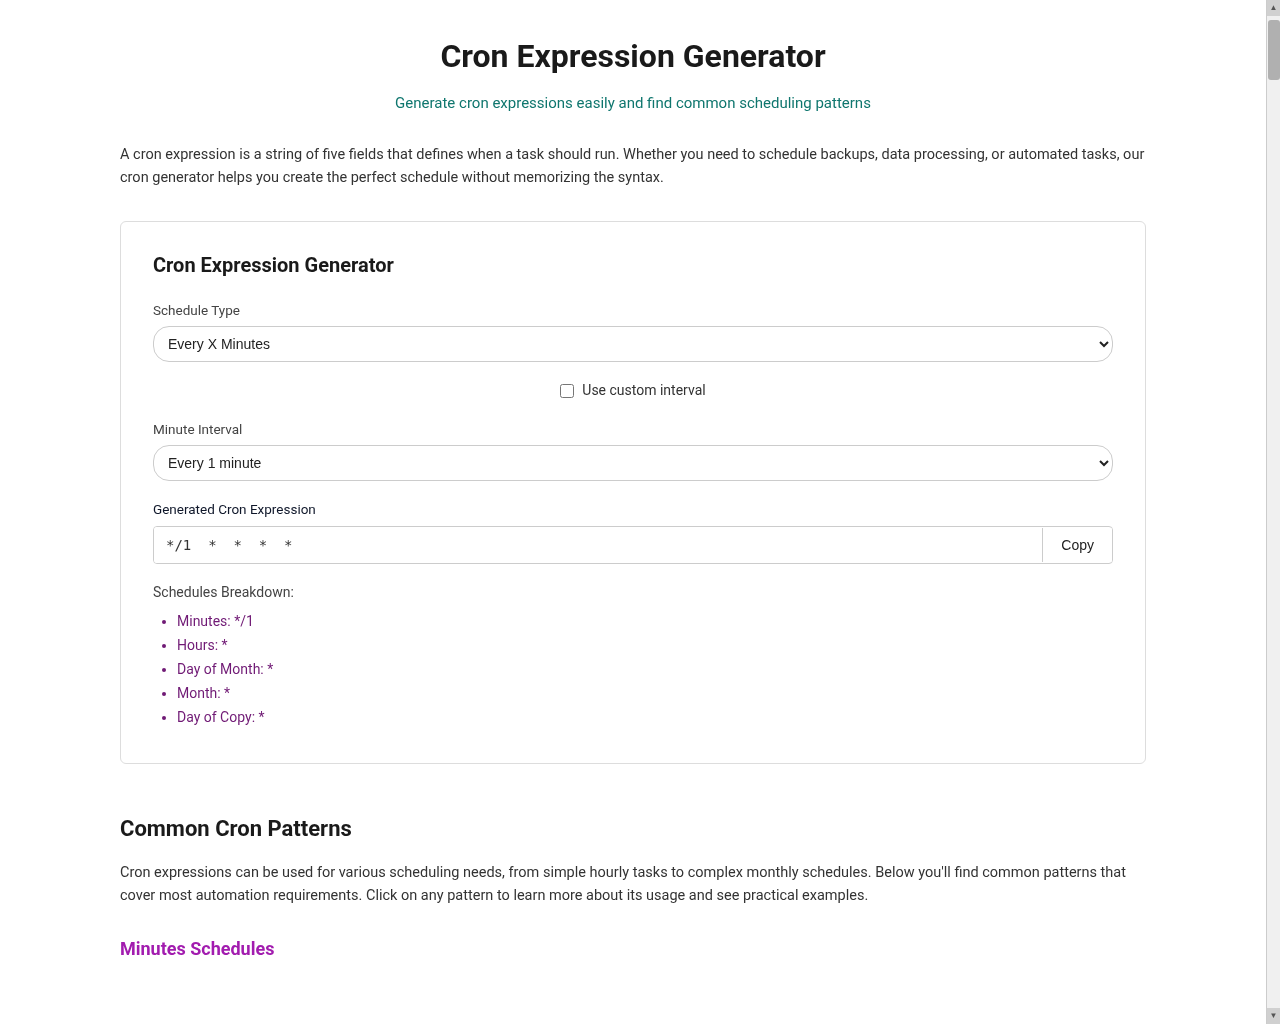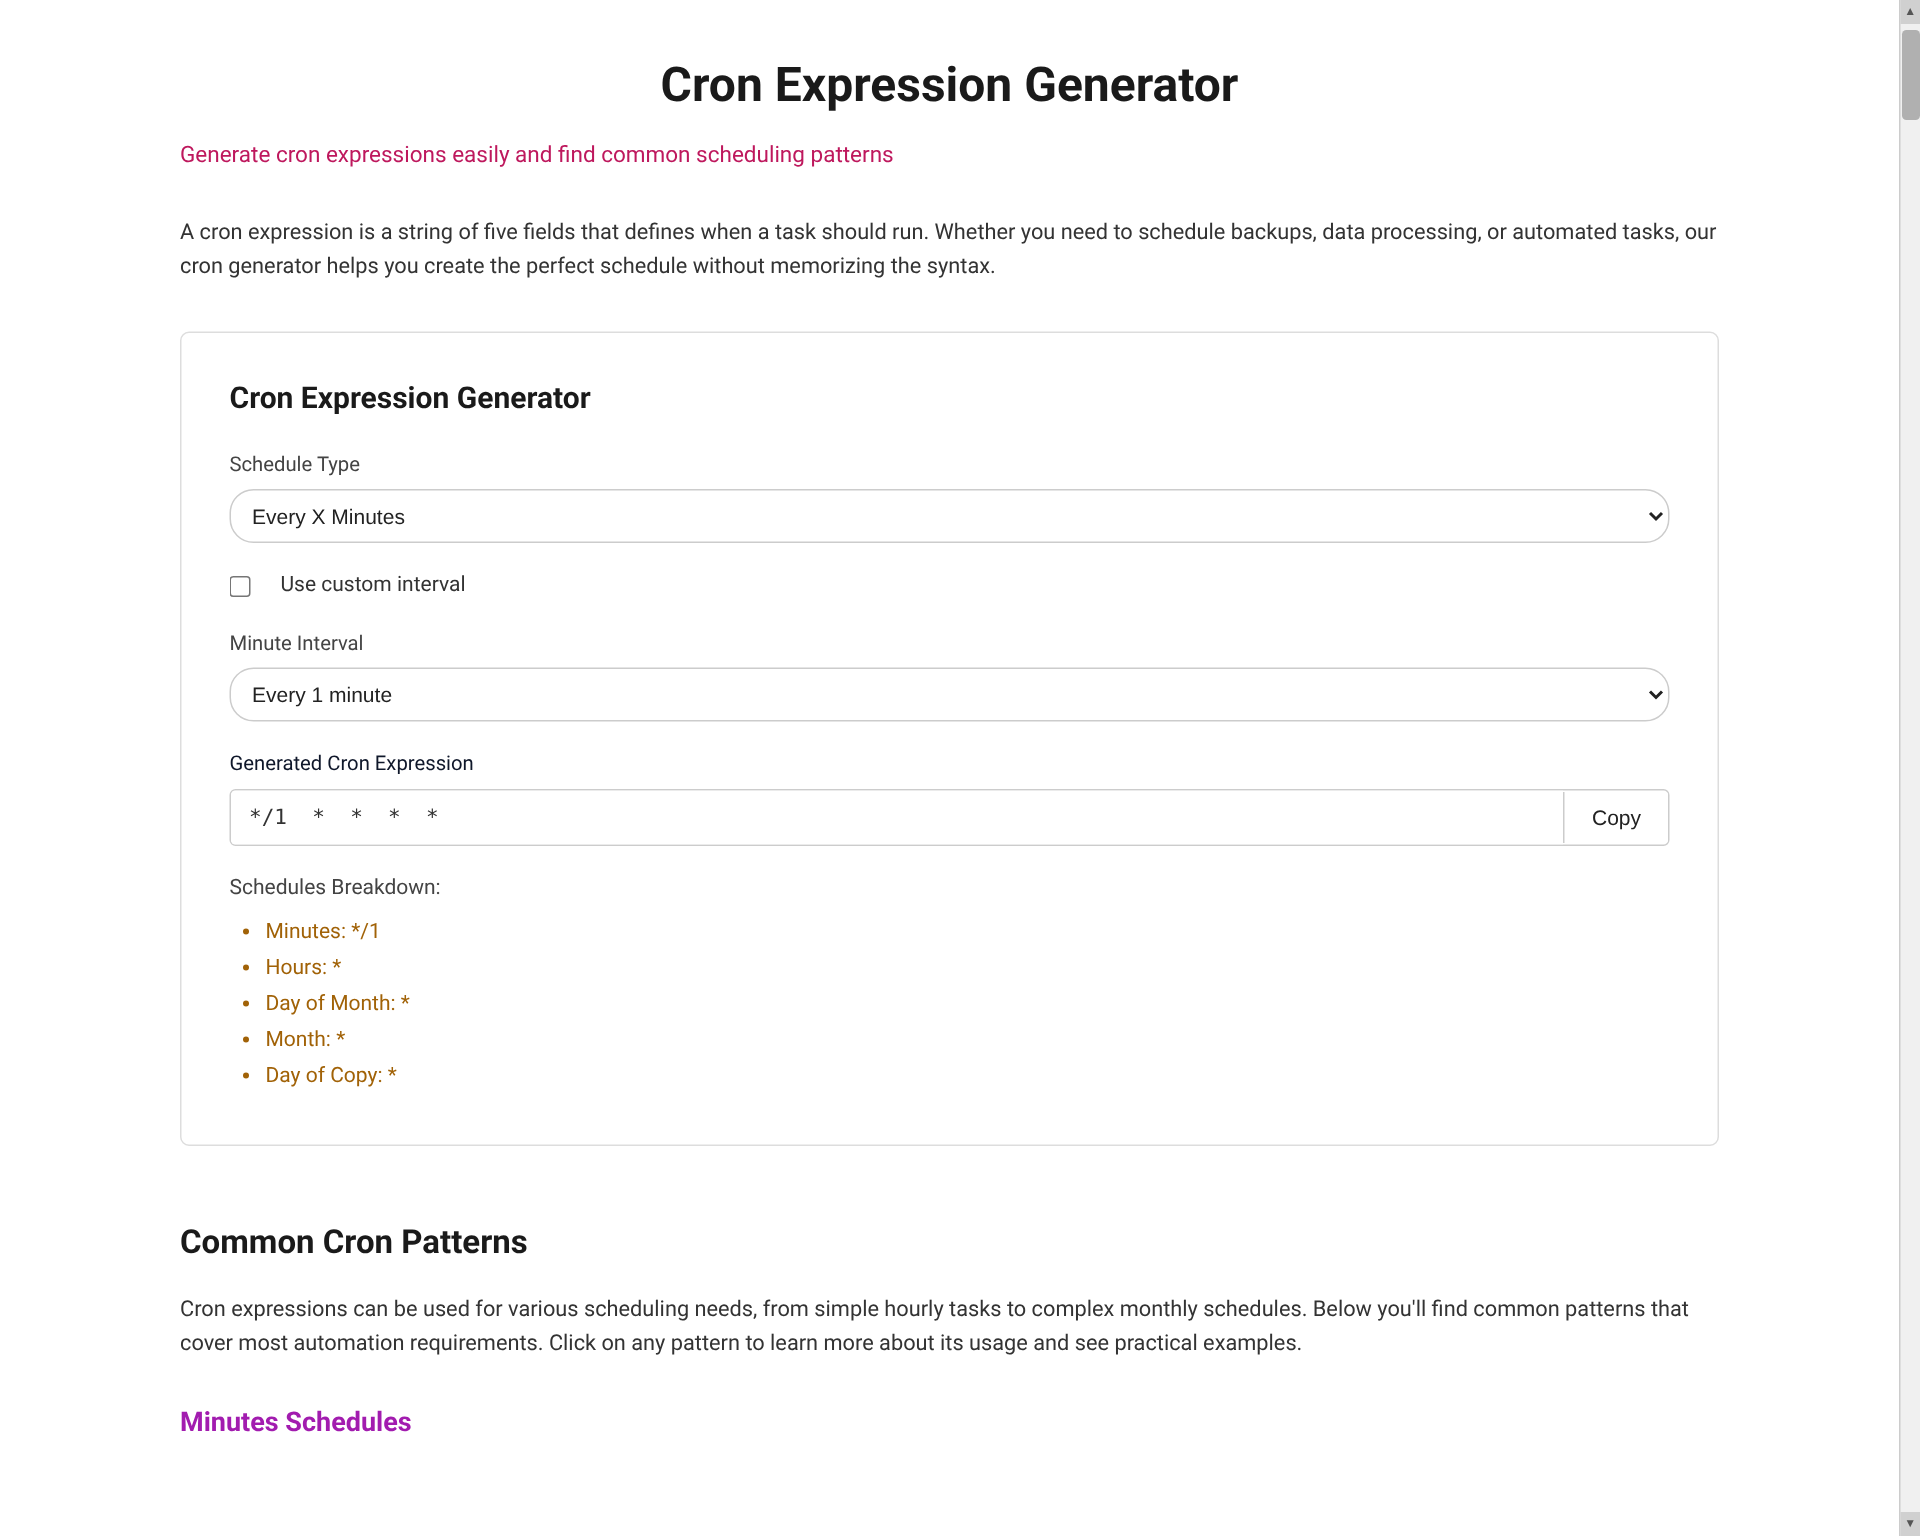--- a/index.html
+++ b/index.html
@@ -58,21 +58,22 @@
 
     .page-title {
       text-align: center;
       font-size: 32px;
       font-weight: 700;
       color: #1a1a1a;
       margin-bottom: 12px;
     }
 
     .page-subtitle {
-      color: #be185d;
+      text-align: center;
+      color: #0f766e;
       font-size: 15px;
       margin-bottom: 28px;
     }
 
     .page-description {
       color: #333;
       font-size: 14.5px;
       line-height: 1.6;
       margin-bottom: 32px;
     }
@@ -110,22 +111,23 @@
       border-radius: 16px;
       background: #fff;
       color: #222;
       appearance: auto;
       cursor: pointer;
     }
 
     .checkbox-row {
       display: flex;
       align-items: center;
-      gap: 20px;
+      gap: 8px;
       margin-bottom: 18px;
+      justify-content: center;
     }
 
     .checkbox-row input[type="checkbox"] {
       width: 14px;
       height: 14px;
       cursor: pointer;
     }
 
     .checkbox-label {
       font-size: 14px;
@@ -180,21 +182,21 @@
       margin-bottom: 8px;
     }
 
     .breakdown-list {
       list-style: disc;
       padding-left: 24px;
     }
 
     .breakdown-list li {
       font-size: 14px;
-      color: #a16207;
+      color: #701a75;
       margin-bottom: 3px;
     }
 
     .section-title {
       font-size: 22px;
       font-weight: 700;
       color: #1a1a1a;
       margin-bottom: 16px;
     }
 

